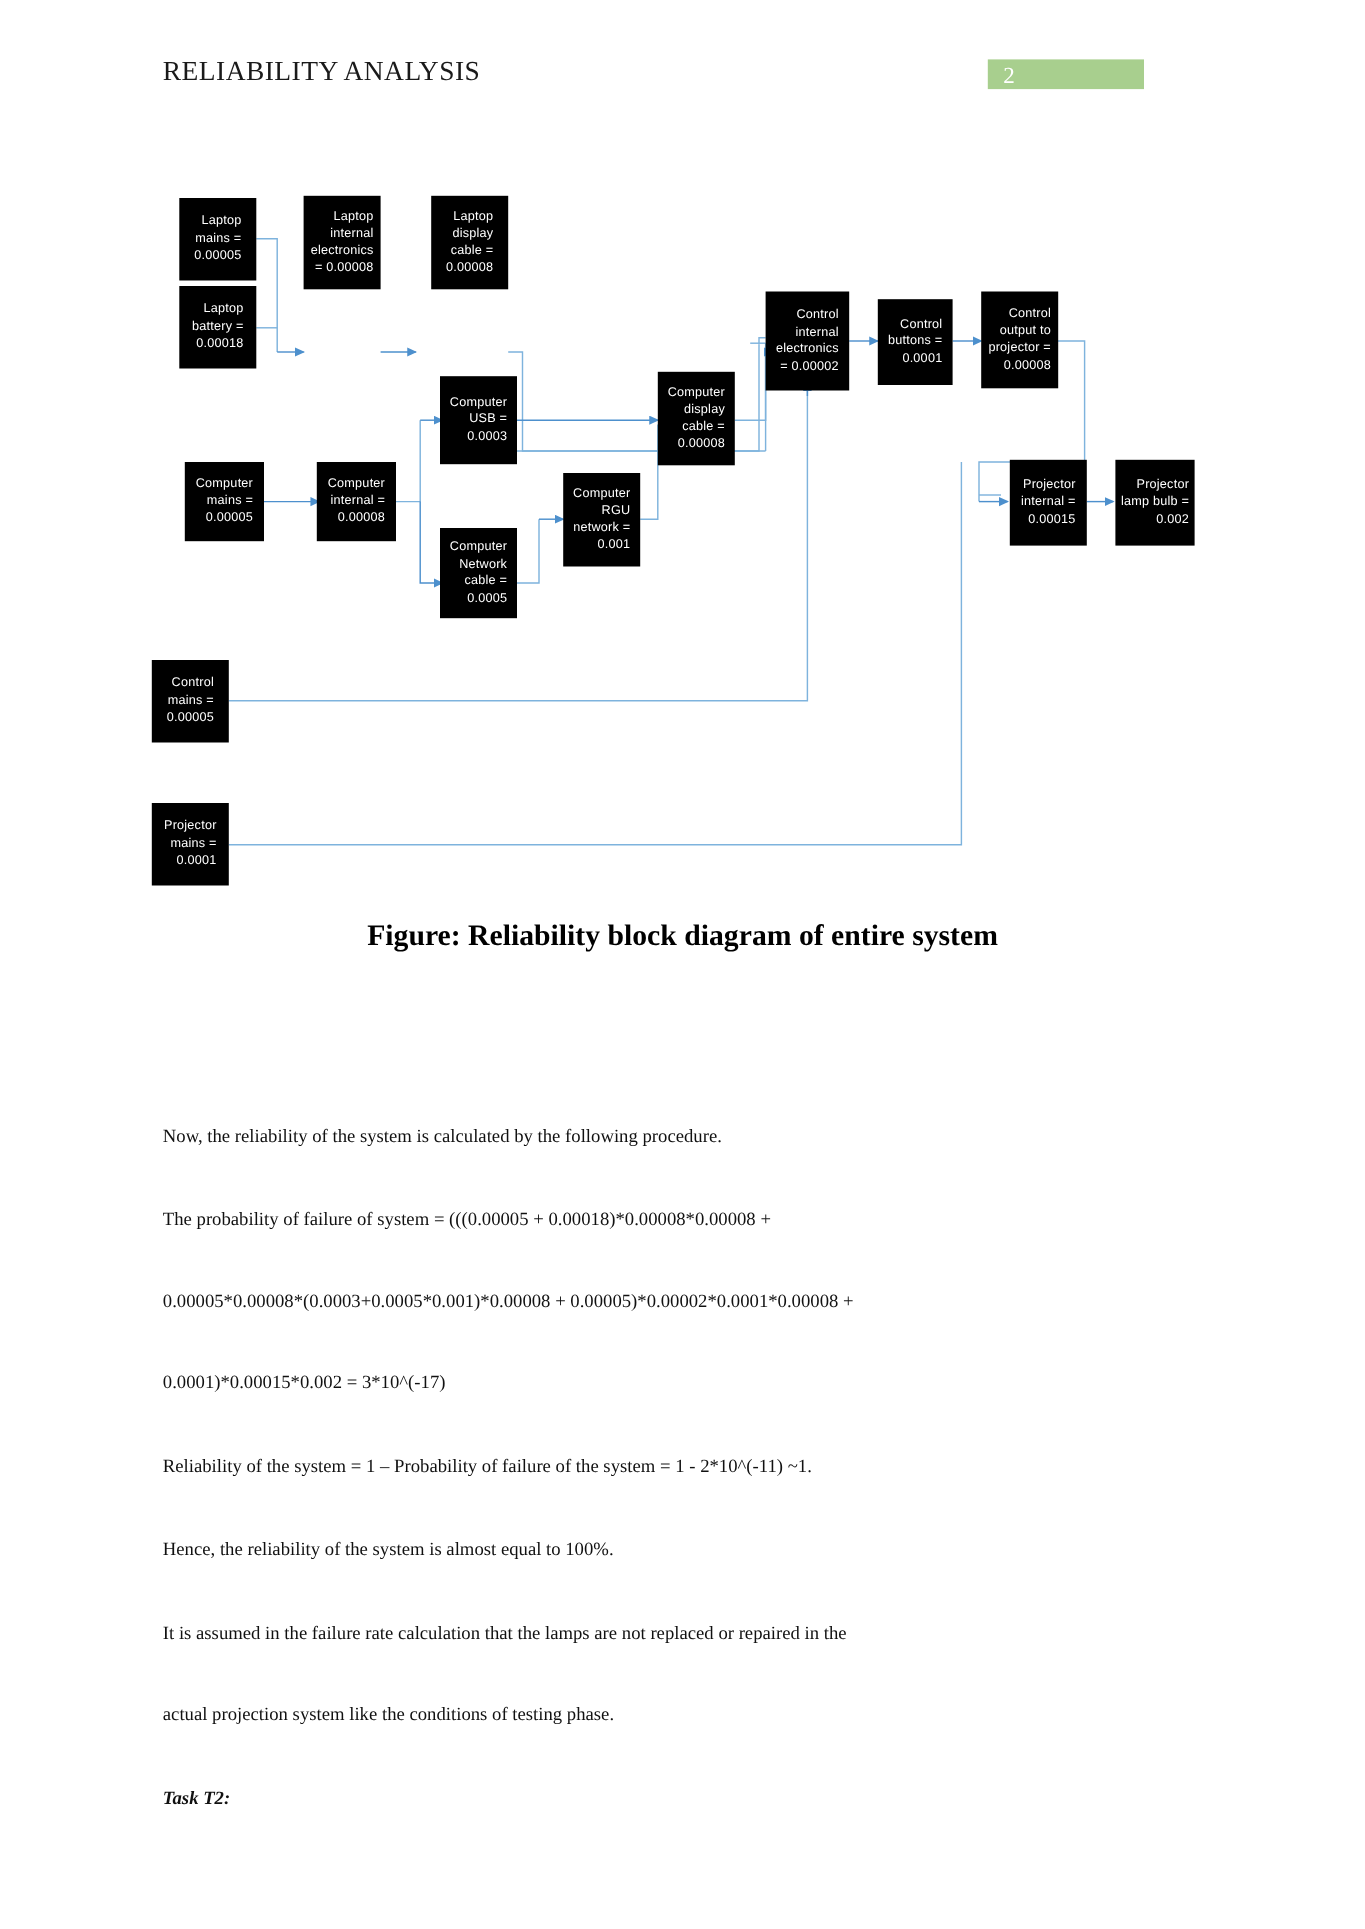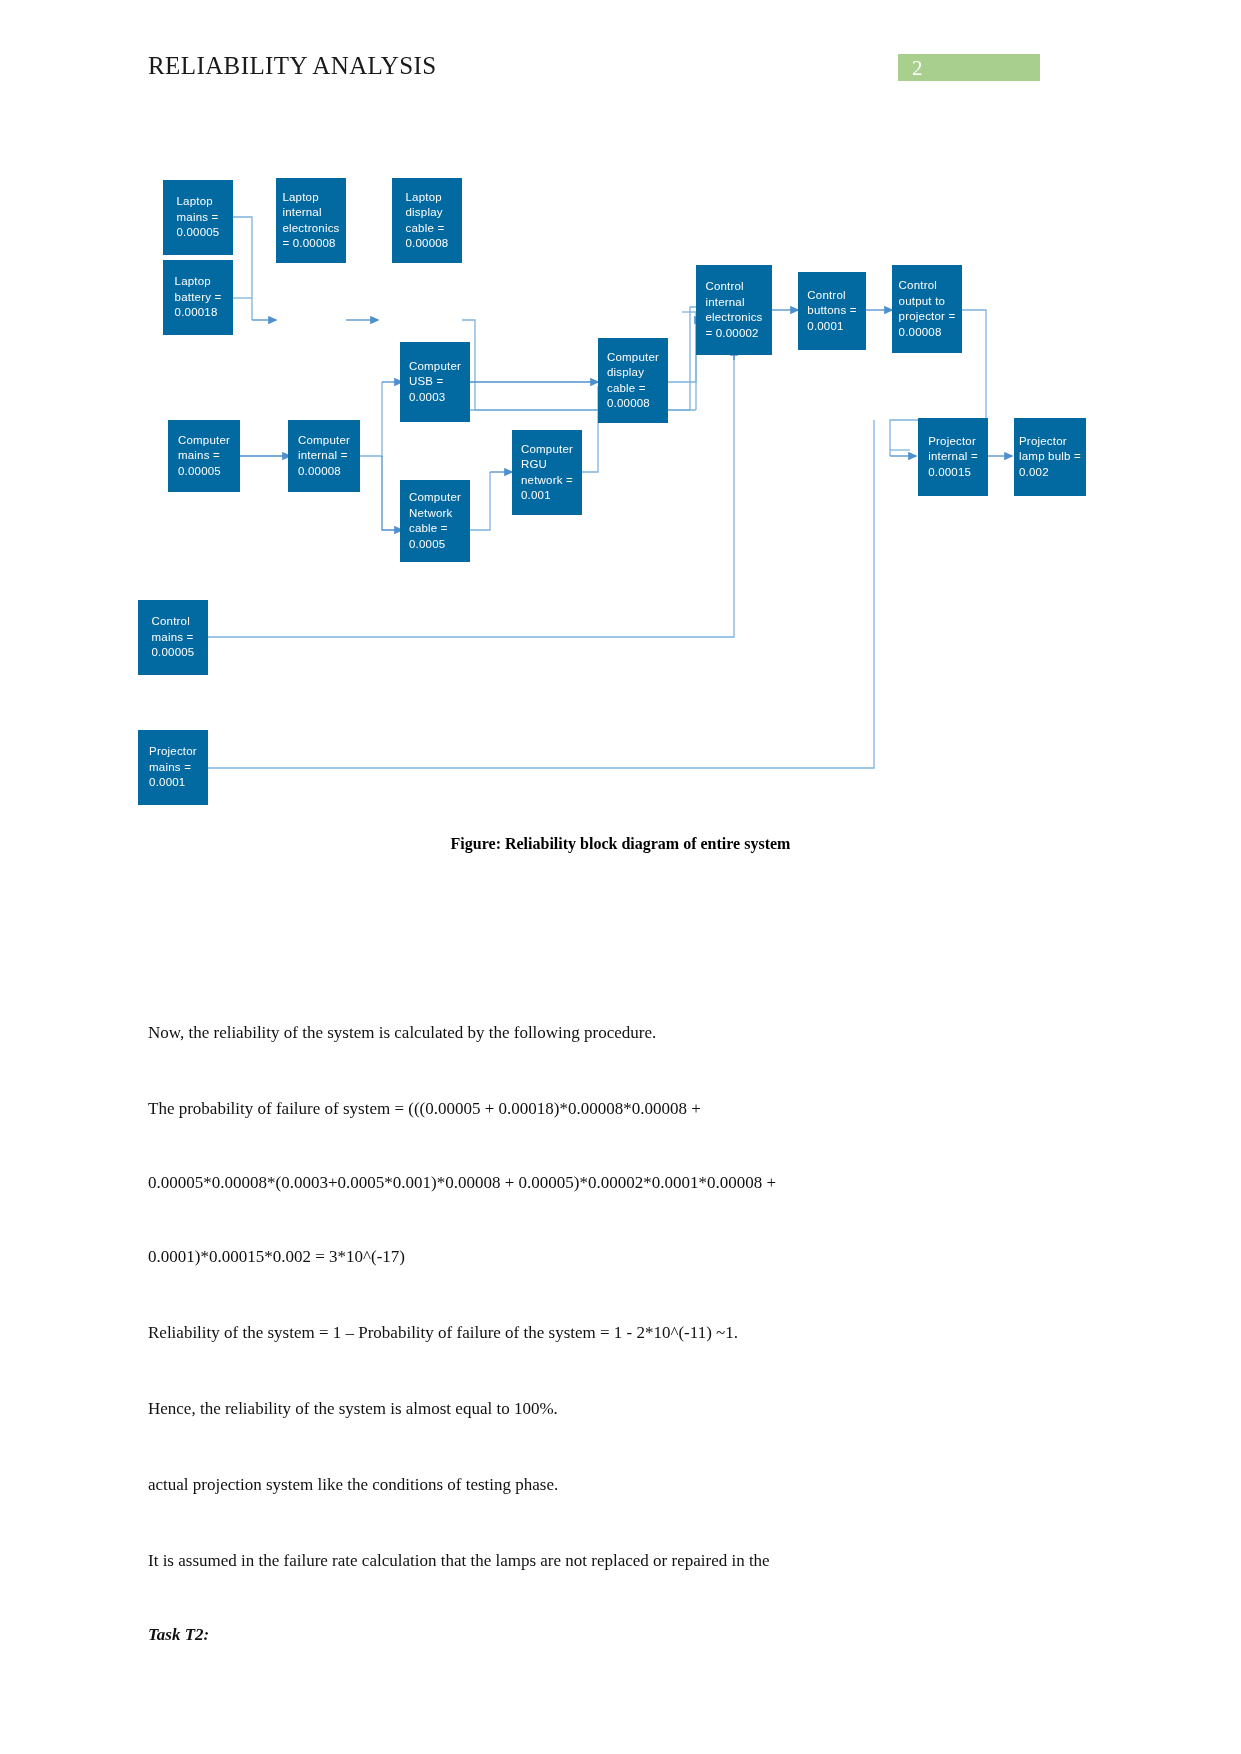--- a/index.html
+++ b/index.html
@@ -66,43 +66,43 @@
   }
   .diagram svg {
     position: absolute;
     left: 0; top: 0;
     width: 980px;
     height: 690px;
     overflow: visible;
   }
   .node {
     position: absolute;
-    background: #0369a1;
+    background: #000000;
     color: #ffffff;
     font-family: "Liberation Sans", sans-serif;
     font-size: 11.5px;
     line-height: 15.5px;
-    text-align: left;
+    text-align: right;
     display: flex;
     align-items: center;
     justify-content: center;
     box-sizing: border-box;
     padding: 2px 3px;
     letter-spacing: 0.2px;
     white-space: pre-line;
     z-index: 3;
   }
 
   .figure-caption {
     position: absolute;
     left: 0;
     top: 725px;
     width: 1241px;
     text-align: center;
-    font-size: 16px;
+    font-size: 27px;
     font-weight: bold;
     color: #000000;
   }
 
   
   .body-text {
     position: absolute;
     left: 148px;
     top: 1005px;
     width: 945px;
@@ -263,16 +263,16 @@
   <div class="figure-caption">Figure: Reliability block diagram of entire system</div>
 </div>
 
 <div class="body-text">
   <p class="para">Now, the reliability of the system is calculated by the following procedure.</p>
   <p class="para tight">The probability of failure of system = (((0.00005 + 0.00018)*0.00008*0.00008 +</p>
   <p class="para tight">0.00005*0.00008*(0.0003+0.0005*0.001)*0.00008 + 0.00005)*0.00002*0.0001*0.00008 +</p>
   <p class="para">0.0001)*0.00015*0.002 = 3*10^(-17)</p>
   <p class="para">Reliability of the system = 1 – Probability of failure of the system = 1 - 2*10^(-11) ~1.</p>
   <p class="para">Hence, the reliability of the system is almost equal to 100%.</p>
+  <p class="para tight">It is assumed in the failure rate calculation that the lamps are not replaced or repaired in the</p>
   <p class="para">actual projection system like the conditions of testing phase.</p>
-  <p class="para tight">It is assumed in the failure rate calculation that the lamps are not replaced or repaired in the</p>
   <p class="para bold">Task T2:</p>
 </div>
 
 </body></html>

